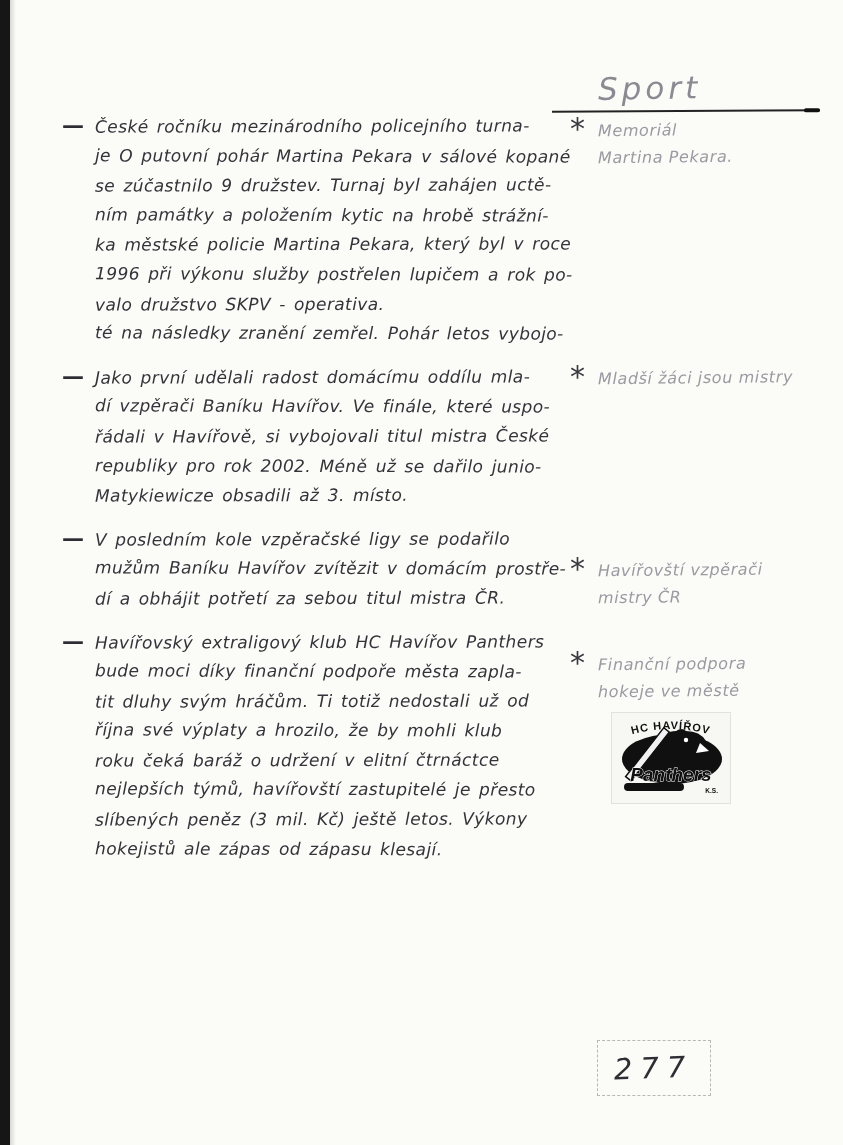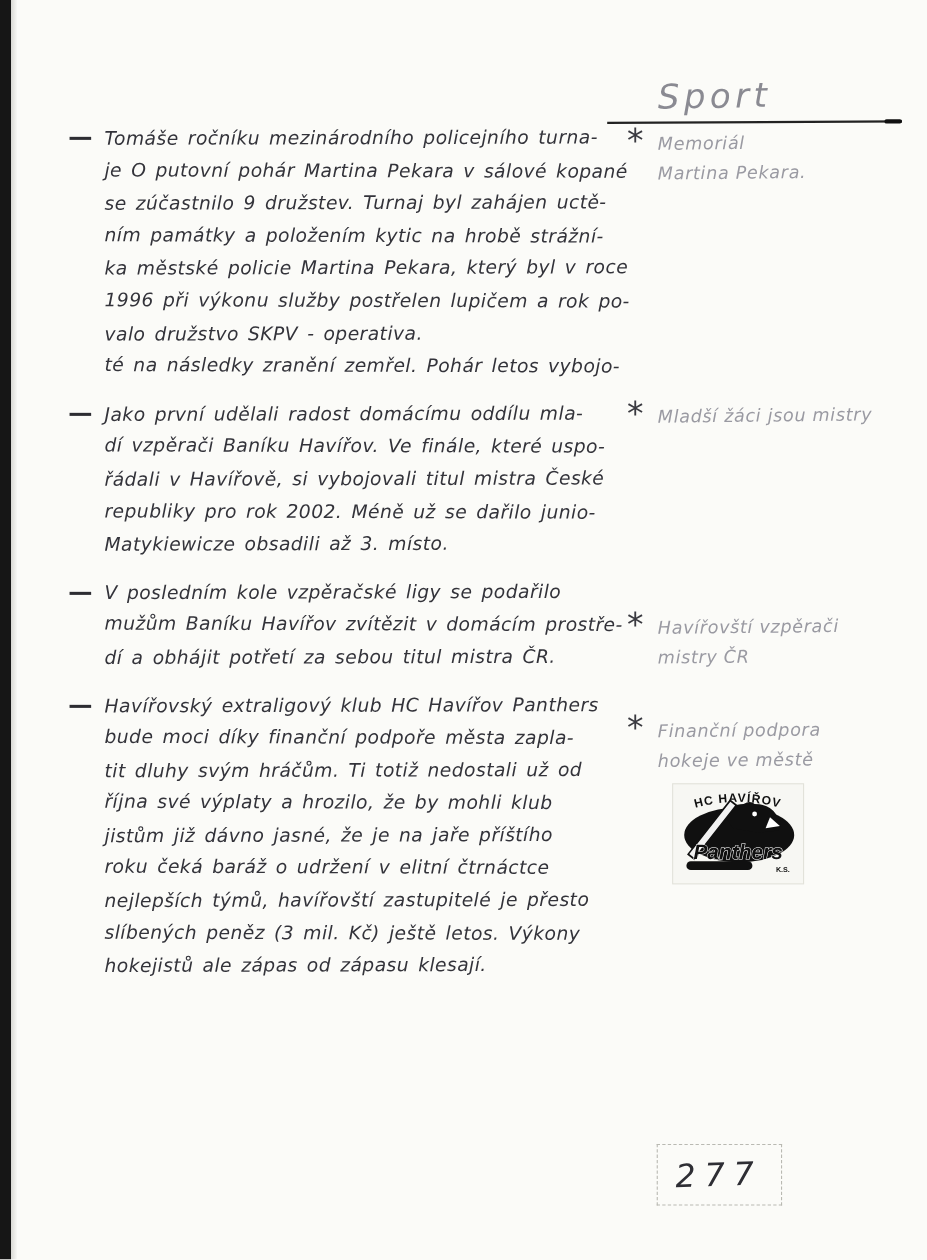--- a/index.html
+++ b/index.html
@@ -77,21 +77,21 @@
 <div class="scan-edge"></div>
 <div class="scan-shade"></div>
 
 <div class="heading">Sport</div>
 <div class="heading-underline"></div>
 
 <div class="text-column">
 
   <div class="para">
     <span class="dash-marker">—</span>
-    <div class="line">Tomáše ročníku mezinárodního policejního turna-</div>
+    <div class="line">České ročníku mezinárodního policejního turna-</div>
     <div class="line">je O putovní pohár Martina Pekara v sálové kopané</div>
     <div class="line">se zúčastnilo 9 družstev. Turnaj byl zahájen uctě-</div>
     <div class="line">ním památky a položením kytic na hrobě strážní-</div>
     <div class="line">ka městské policie Martina Pekara, který byl v roce</div>
     <div class="line">1996 při výkonu služby postřelen lupičem a rok po-</div>
     <div class="line">valo družstvo SKPV - operativa.</div>
     <div class="line">té na následky zranění zemřel. Pohár letos vybojo-</div>
   </div>
 
   <div class="para">
@@ -109,21 +109,20 @@
     <div class="line">mužům Baníku Havířov zvítězit v domácím prostře-</div>
     <div class="line">dí a obhájit potřetí za sebou titul mistra ČR.</div>
   </div>
 
   <div class="para">
     <span class="dash-marker">—</span>
     <div class="line">Havířovský extraligový klub HC Havířov Panthers</div>
     <div class="line">bude moci díky finanční podpoře města zapla-</div>
     <div class="line">tit dluhy svým hráčům. Ti totiž nedostali už od</div>
     <div class="line">října své výplaty a hrozilo, že by mohli klub</div>
-    <div class="line">jistům již dávno jasné, že je na jaře příštího</div>
     <div class="line">roku čeká baráž o udržení v elitní čtrnáctce</div>
     <div class="line">nejlepších týmů, havířovští zastupitelé je přesto</div>
     <div class="line">slíbených peněz (3 mil. Kč) ještě letos. Výkony</div>
     <div class="line">hokejistů ale zápas od zápasu klesají.</div>
   </div>
 
 </div>
 
 <div class="margin-note" style="top:116px;">
   <span class="note-asterisk">*</span>

